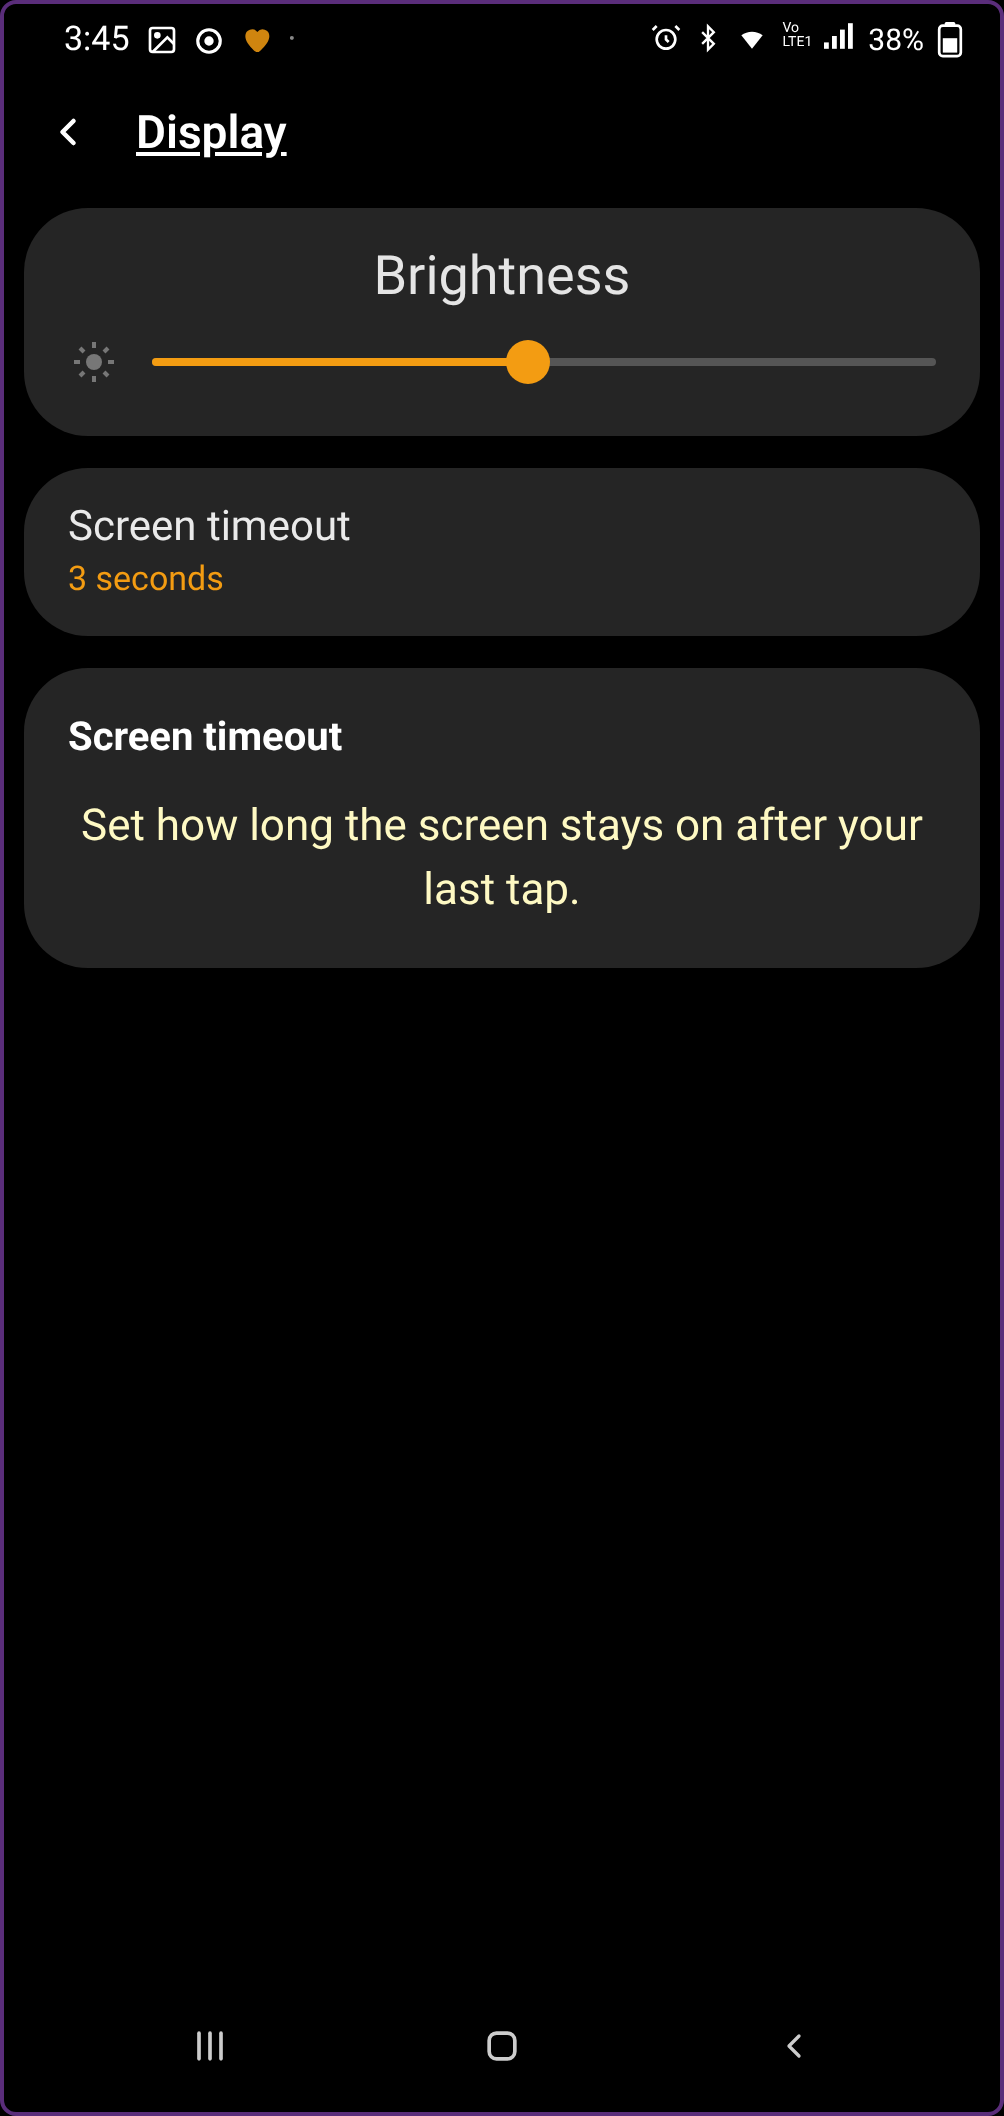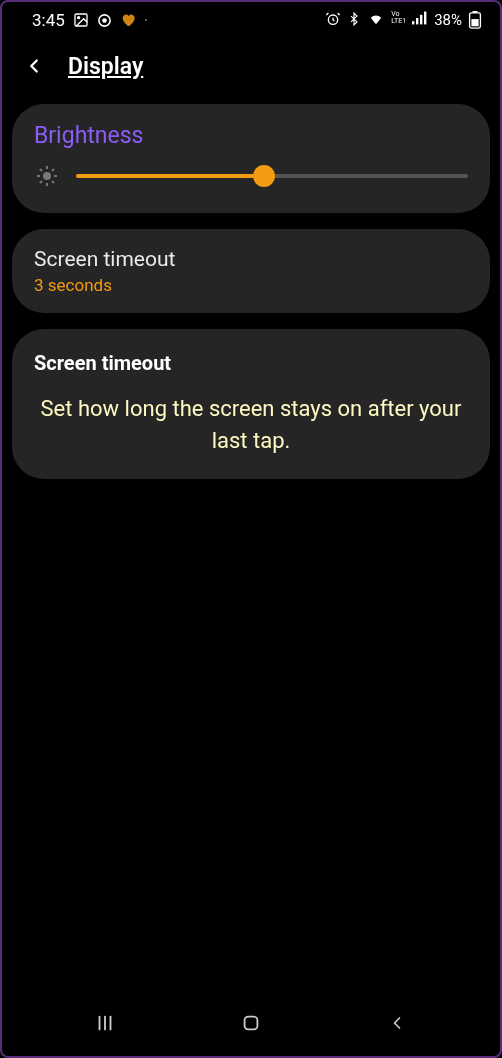--- a/index.html
+++ b/index.html
@@ -53,24 +53,25 @@
     }
     .card {
       background: #252525;
       border-radius: 32px;
       padding: 20px 22px;
     }
     .card-brightness {
       padding: 18px 22px 24px 22px;
     }
     .card-title {
-      font-size: 23px;
+      font-size: 27px;
       font-weight: 400;
-      color: #8b5cf6;
+      color: #e5e5e5;
       margin-bottom: 14px;
+      text-align: center;
     }
     .brightness-row {
       display: flex;
       align-items: center;
       gap: 16px;
     }
     .brightness-icon {
       width: 26px;
       height: 26px;
       display: flex;

